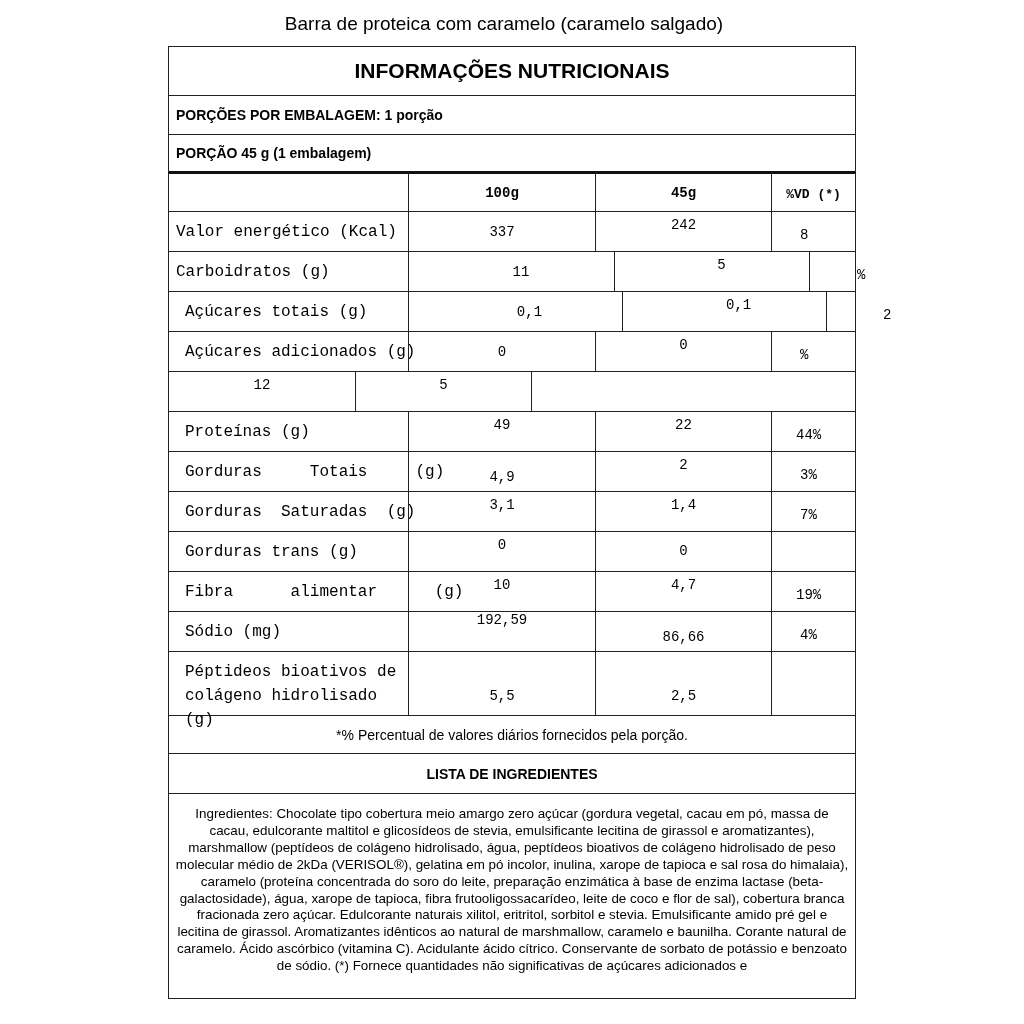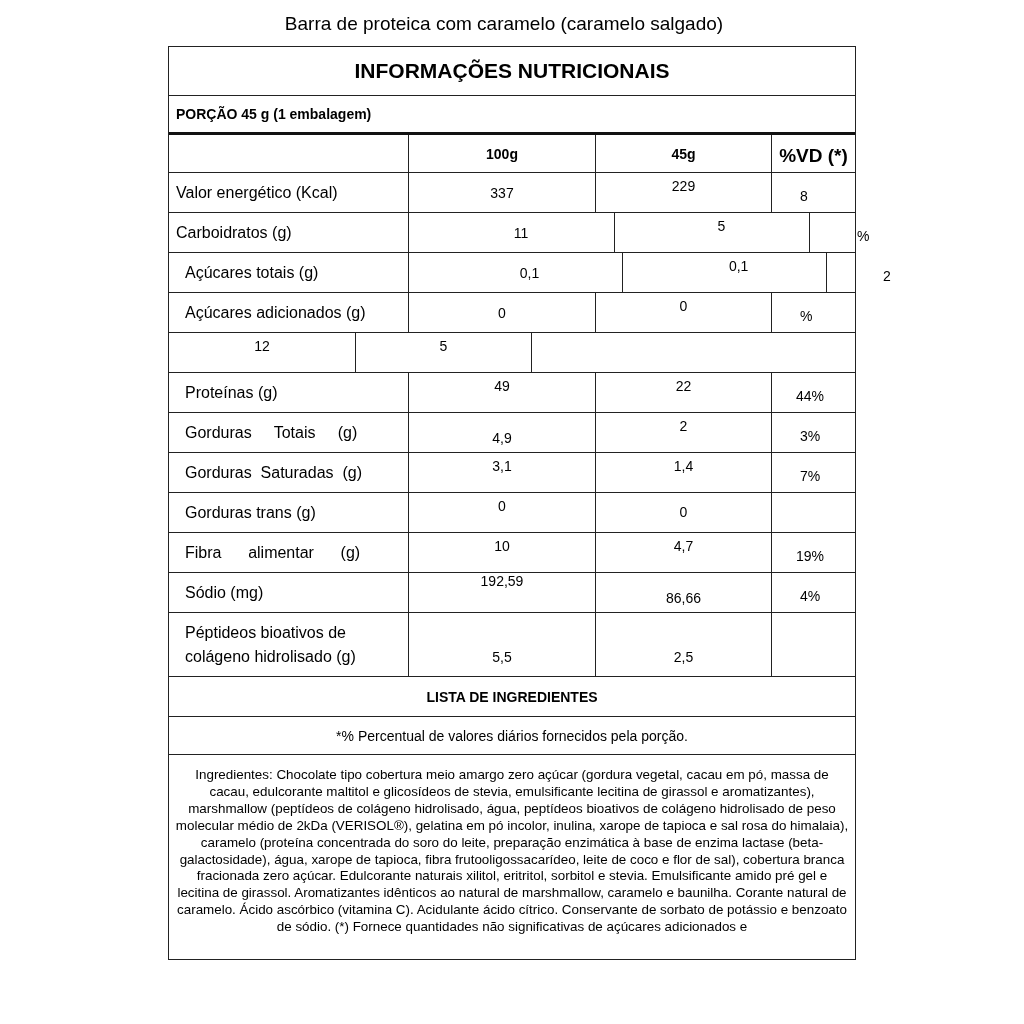--- a/index.html
+++ b/index.html
@@ -9,31 +9,31 @@
            font-size: 19px; }
   .label { position: absolute; left: 168px; top: 46px; width: 688px;
            border: 1.5px solid #222; box-sizing: border-box; }
   .row { border-bottom: 1.5px solid #222; box-sizing: border-box; position: relative; }
   .row:last-child { border-bottom: none; }
   .hdr { height: 49px; display: flex; align-items: center; justify-content: center;
          font-weight: bold; font-size: 21px; }
   .info { height: 39px; display: flex; align-items: center; padding-left: 7px;
           font-weight: bold; font-size: 14px; }
   .info.thick { border-bottom: 3px solid #111; }
-  .grid { display: flex; height: 40px; }
+  .grid { display: flex; height: 40px; font-family: Liberation Mono, monospace; }
   .grid > div { box-sizing: border-box; border-right: 1.5px solid #222; position: relative; font-size: 16px; }
   .grid > div:last-child { border-right: none; }
   .c0 { width: 240px; }
   .c1 { width: 187px; }
   .c2 { width: 176px; }
   .c3 { flex: 1; }
   .colhdr { height: 38px; }
   .colhdr .c1, .colhdr .c2, .colhdr .c3 { display: flex; align-items: center; justify-content: center;
           font-weight: bold; font-size: 14px; }
-  .colhdr .c3 { font-size: 19px; padding-top: 4px; }
+  .colhdr .c3 { font-size: 13px; padding-top: 4px; }
   .name { position: absolute; left: 7px; top: 11px; white-space: pre; }
   .name.ind { left: 16px; }
   .v1, .v2 { position: absolute; left: 0; right: 0; text-align: center; font-size: 14px; }
   .v1 { top: 12px; }
   .v2 { top: 5px; }
   .v3 { position: absolute; left: 28px; top: 15px; font-size: 14px; }
   .v3.wide { left: 24px; }
   .grid.tall { height: 64px; }
   .tall .name { top: 8px; line-height: 24px; white-space: normal; width: 220px; }
   .tall .v1, .tall .v2 { top: 36px; }
@@ -41,39 +41,40 @@
   .ing-h { height: 40px; display: flex; align-items: center; justify-content: center; font-weight: bold; font-size: 14px; }
   .ing { padding: 12px 6px 6px 6px; text-align: center; font-size: 13.4px; line-height: 16.9px; height: 204px; box-sizing: border-box; overflow: hidden; }
 </style>
 </head>
 <body>
 
 <div class="title">Barra de proteica com caramelo (caramelo salgado)</div>
 
 <div class="label">
   <div class="row hdr">INFORMAÇÕES NUTRICIONAIS</div>
+  <div class="row info">PORÇÕES POR EMBALAGEM: 1 porção</div>
   <div class="row info thick">PORÇÃO 45 g (1 embalagem)</div>
 
   <div class="row grid colhdr">
     <div class="c0"></div>
     <div class="c1">100g</div>
     <div class="c2">45g</div>
     <div class="c3">%VD (*)</div>
   </div>
 
   <div id="rows-container">
       <div class="row grid" style="border-bottom: 1.5px solid rgb(34, 34, 34);">
         <div class="c0">
           <span class="name">Valor energético (Kcal)</span>
         </div>
         <div class="c1">
           <span class="v1" style="top: 12px;">337</span>
         </div>
         <div class="c2">
-          <span class="v2">229</span>
+          <span class="v2">242</span>
         </div>
         <div class="c3">
           <span class="v3">8</span>
         </div>
       </div>
       <div class="row grid" style="border-bottom: 1.5px solid rgb(34, 34, 34); gap: 19px;">
         <div class="c0">
           <span class="name">Carboidratos (g)</span>
         </div>
         <div class="c1">
@@ -218,16 +219,16 @@
         </div>
         <div class="c2">
           <span class="v2">2,5</span>
         </div>
         <div class="c3">
           <span class="v3"></span>
         </div>
       </div>
     </div>
 
+  <div class="row foot">*% Percentual de valores diários fornecidos pela porção.</div>
   <div class="row ing-h">LISTA DE INGREDIENTES</div>
-  <div class="row foot">*% Percentual de valores diários fornecidos pela porção.</div>
   <div class="row ing">Ingredientes: Chocolate tipo cobertura meio amargo zero açúcar (gordura vegetal, cacau em pó, massa de cacau, edulcorante maltitol e glicosídeos de stevia, emulsificante lecitina de girassol e aromatizantes), marshmallow (peptídeos de colágeno hidrolisado, água, peptídeos bioativos de colágeno hidrolisado de peso molecular médio de 2kDa (VERISOL®), gelatina em pó incolor, inulina, xarope de tapioca e sal rosa do himalaia), caramelo (proteína concentrada do soro do leite, preparação enzimática à base de enzima lactase (beta-galactosidade), água, xarope de tapioca, fibra frutooligossacarídeo, leite de coco e flor de sal), cobertura branca fracionada zero açúcar. Edulcorante naturais xilitol, eritritol, sorbitol e stevia. Emulsificante amido pré gel e lecitina de girassol. Aromatizantes idênticos ao natural de marshmallow, caramelo e baunilha. Corante natural de caramelo. Ácido ascórbico (vitamina C). Acidulante ácido cítrico. Conservante de sorbato de potássio e benzoato de sódio. (*) Fornece quantidades não significativas de açúcares adicionados e</div>
 </div>
 
 </body></html>

